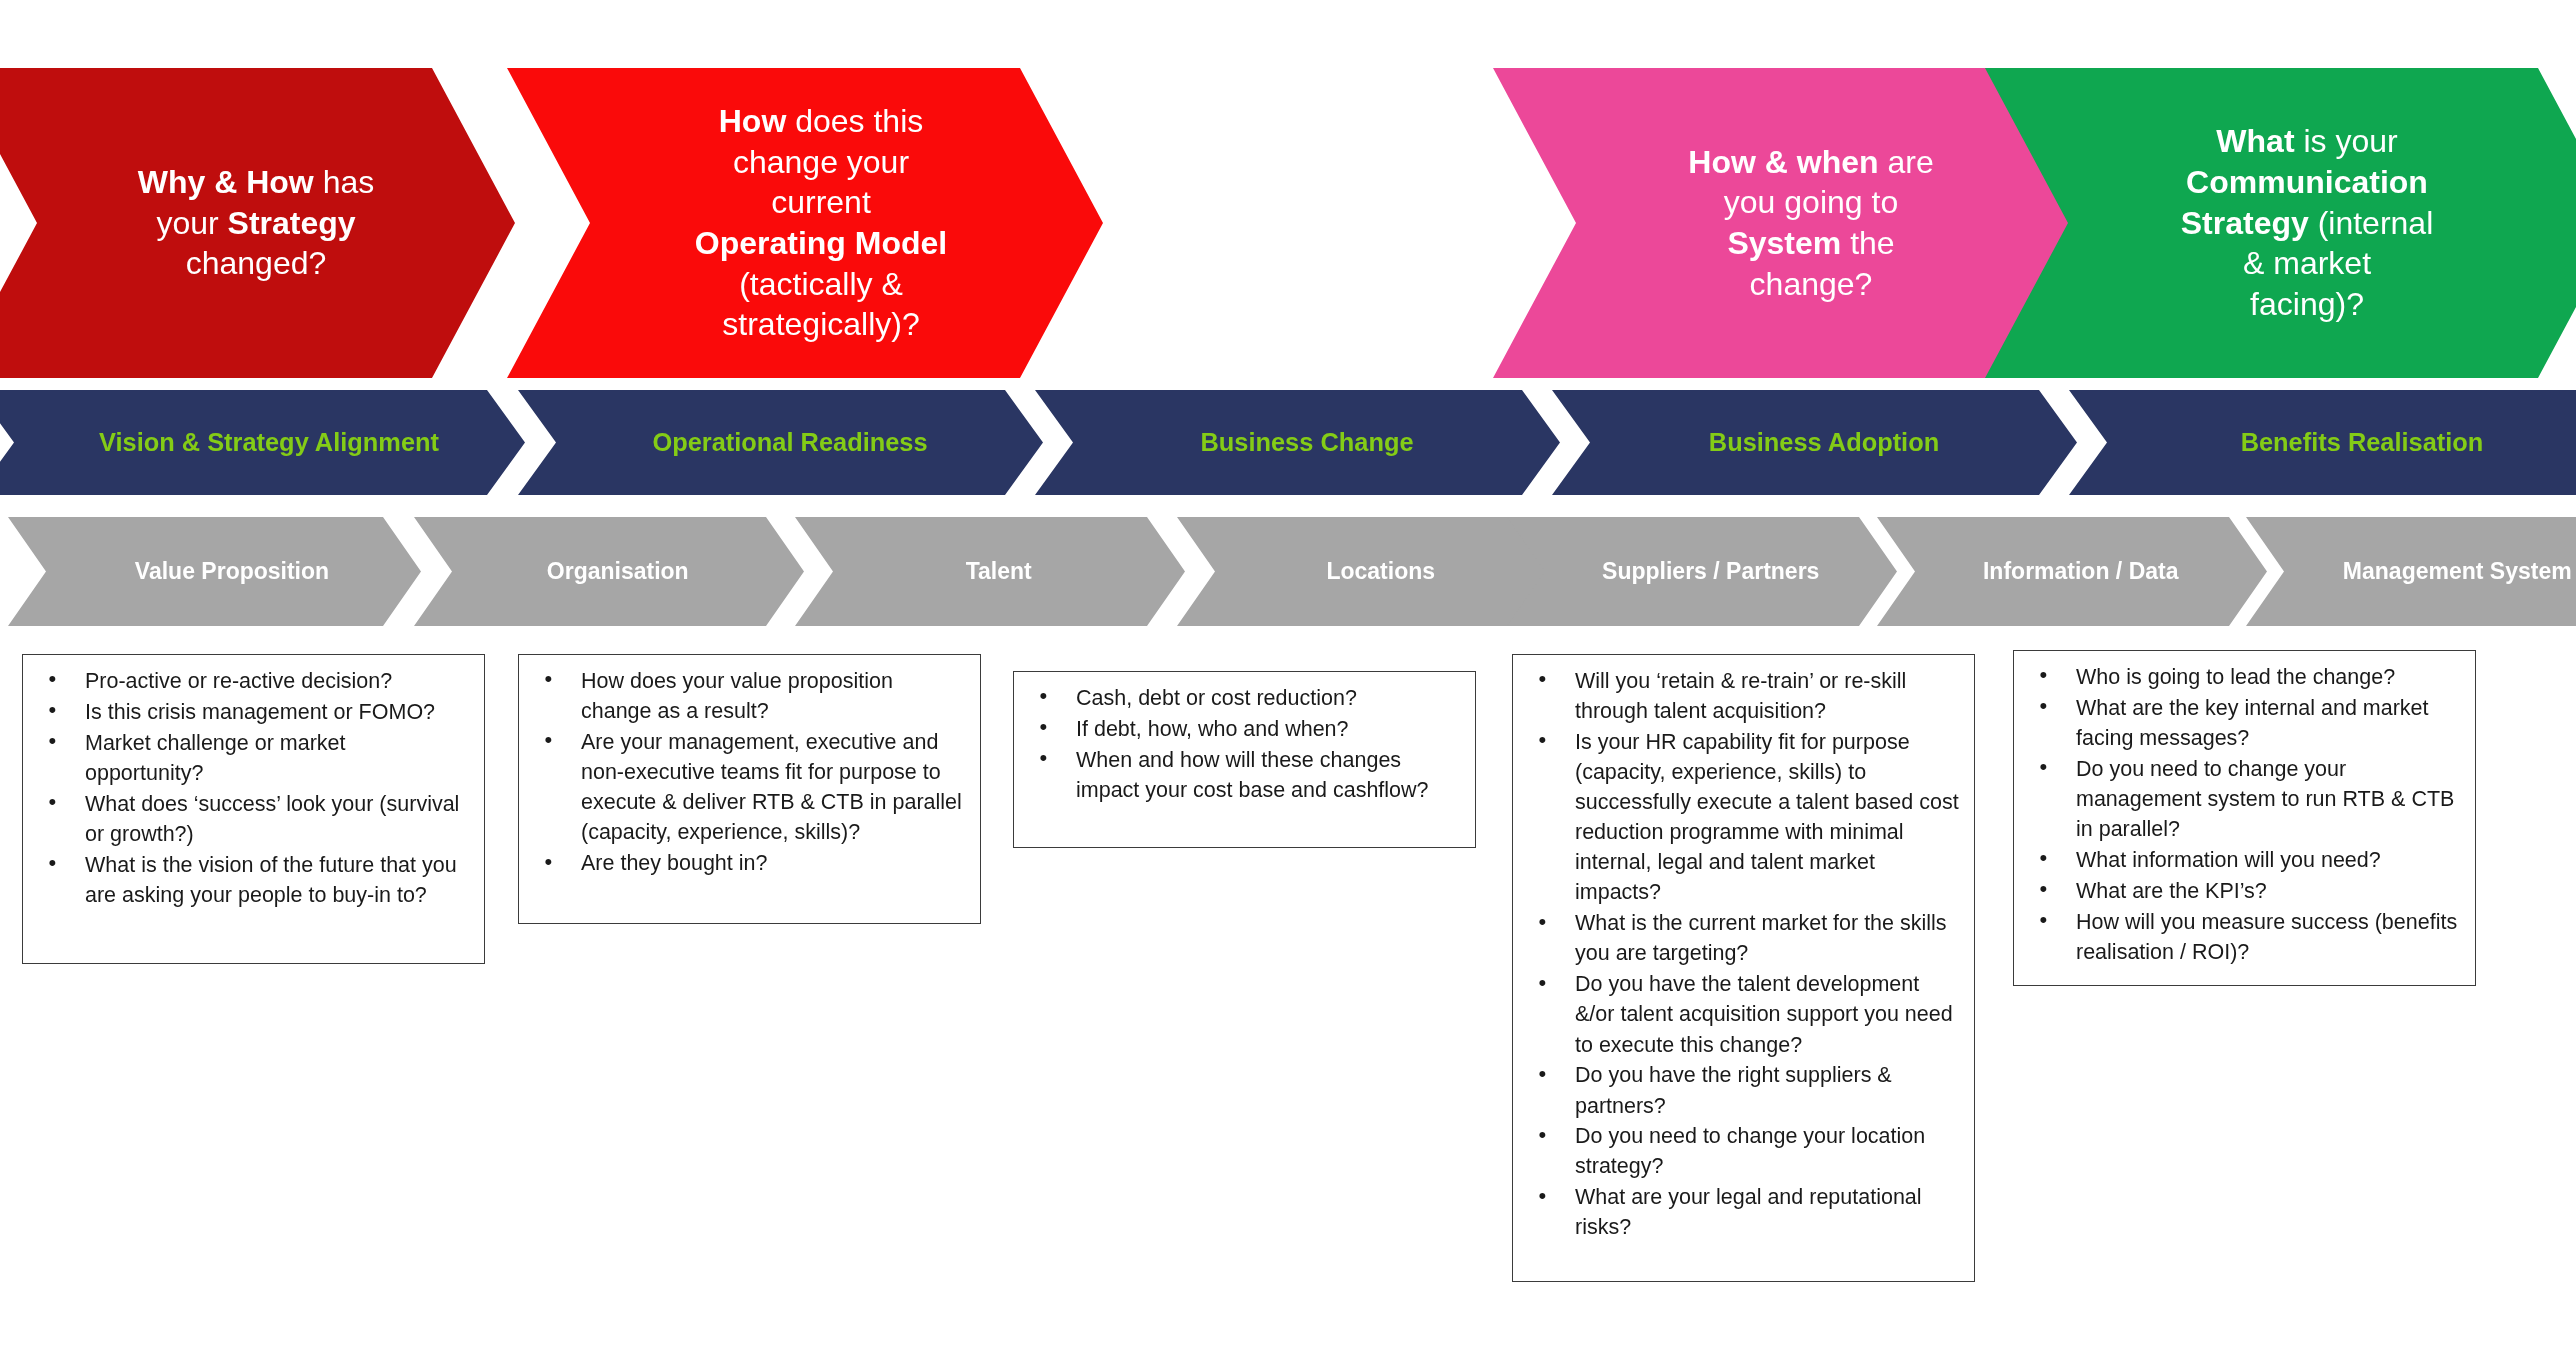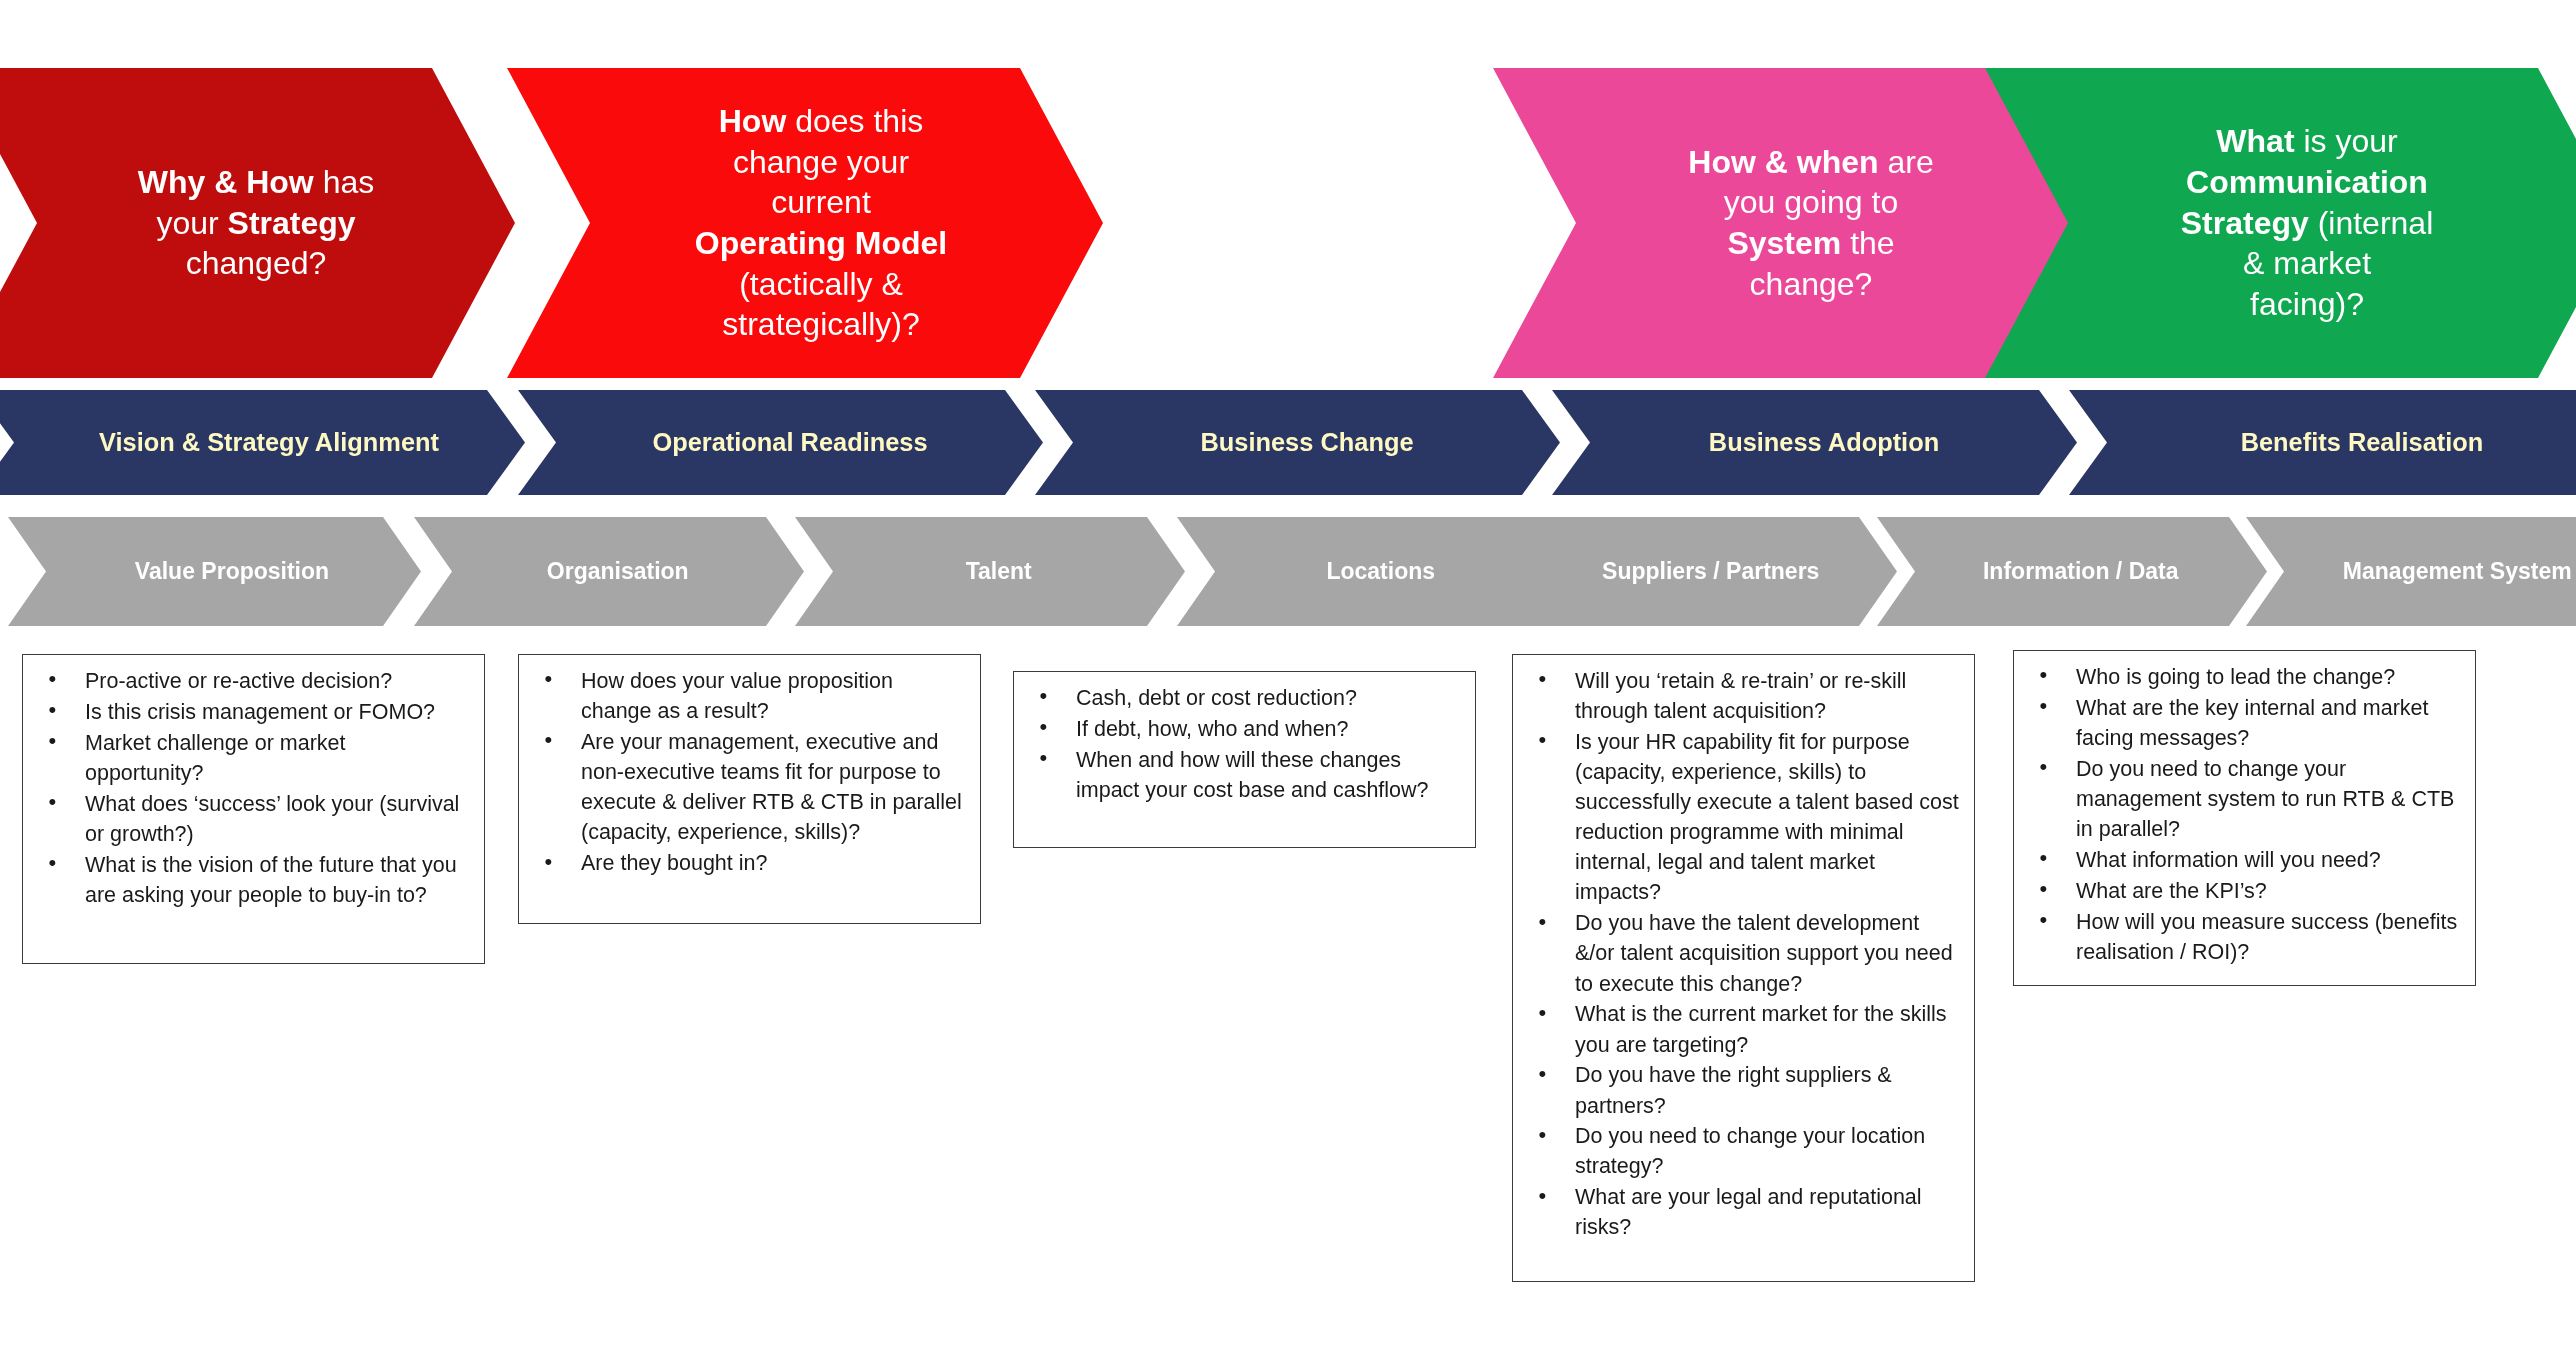--- a/index.html
+++ b/index.html
@@ -28,21 +28,21 @@
   }
   .chev1 .txt b{font-weight:700;}
 
   
   .row2{position:absolute;left:0;top:390px;width:2576px;height:105px;}
   .chev2{
     position:absolute;top:0;height:105px;background:#2a3663;
     display:flex;align-items:center;justify-content:center;
     clip-path:polygon(0 0, calc(100% - 38px) 0, 100% 50%, calc(100% - 38px) 100%, 0 100%, 38px 50%);
   }
-  .chev2 .txt{color:#fef9c3;font-size:25.4px;font-weight:700;text-align:center;white-space:nowrap;}
+  .chev2 .txt{color:#84cc16;font-size:25.4px;font-weight:700;text-align:center;white-space:nowrap;}
 
   
   .row3{position:absolute;left:0;top:517px;width:2576px;height:109px;margin-left:40px;}
   .chev3{
     position:absolute;top:0;height:109px;background:#a6a6a6;
     display:flex;align-items:center;justify-content:center;
     clip-path:polygon(0 0, calc(100% - 38px) 0, 100% 50%, calc(100% - 38px) 100%, 0 100%, 38px 50%);
   }
   .chev3 .txt{color:#fff;font-size:23px;font-weight:700;text-align:center;white-space:nowrap;}
 
@@ -161,22 +161,22 @@
       <li>Cash, debt or cost reduction?</li>
       <li> If debt, how, who and when?</li>
       <li>When and how will these changes impact your cost base and cashflow?</li>
     </ul>
   </div>
 
   <div class="qbox" style="left:1512px;top:654px;width:463px;height:628px;">
     <ul>
       <li>Will you ‘retain &amp; re-train’ or re-skill through talent acquisition?</li>
       <li>Is your HR capability fit for purpose (capacity, experience, skills) to successfully execute a talent based cost reduction programme with minimal internal, legal and talent market impacts?</li>
+      <li>What is the current market for the skills you are targeting?</li>
       <li> Do you have the talent development &amp;/or talent acquisition support you need to execute this change?</li>
-      <li>What is the current market for the skills you are targeting?</li>
       <li>Do you have the right suppliers &amp; partners?</li>
       <li>Do you need to change your location strategy?</li>
       <li>What are your legal and reputational risks?</li>
     </ul>
   </div>
 
   <div class="qbox" style="left:2013px;top:650px;width:463px;height:336px;">
     <ul>
       <li>Who is going to lead the change?</li>
       <li>What are the key internal and market facing messages?</li>

